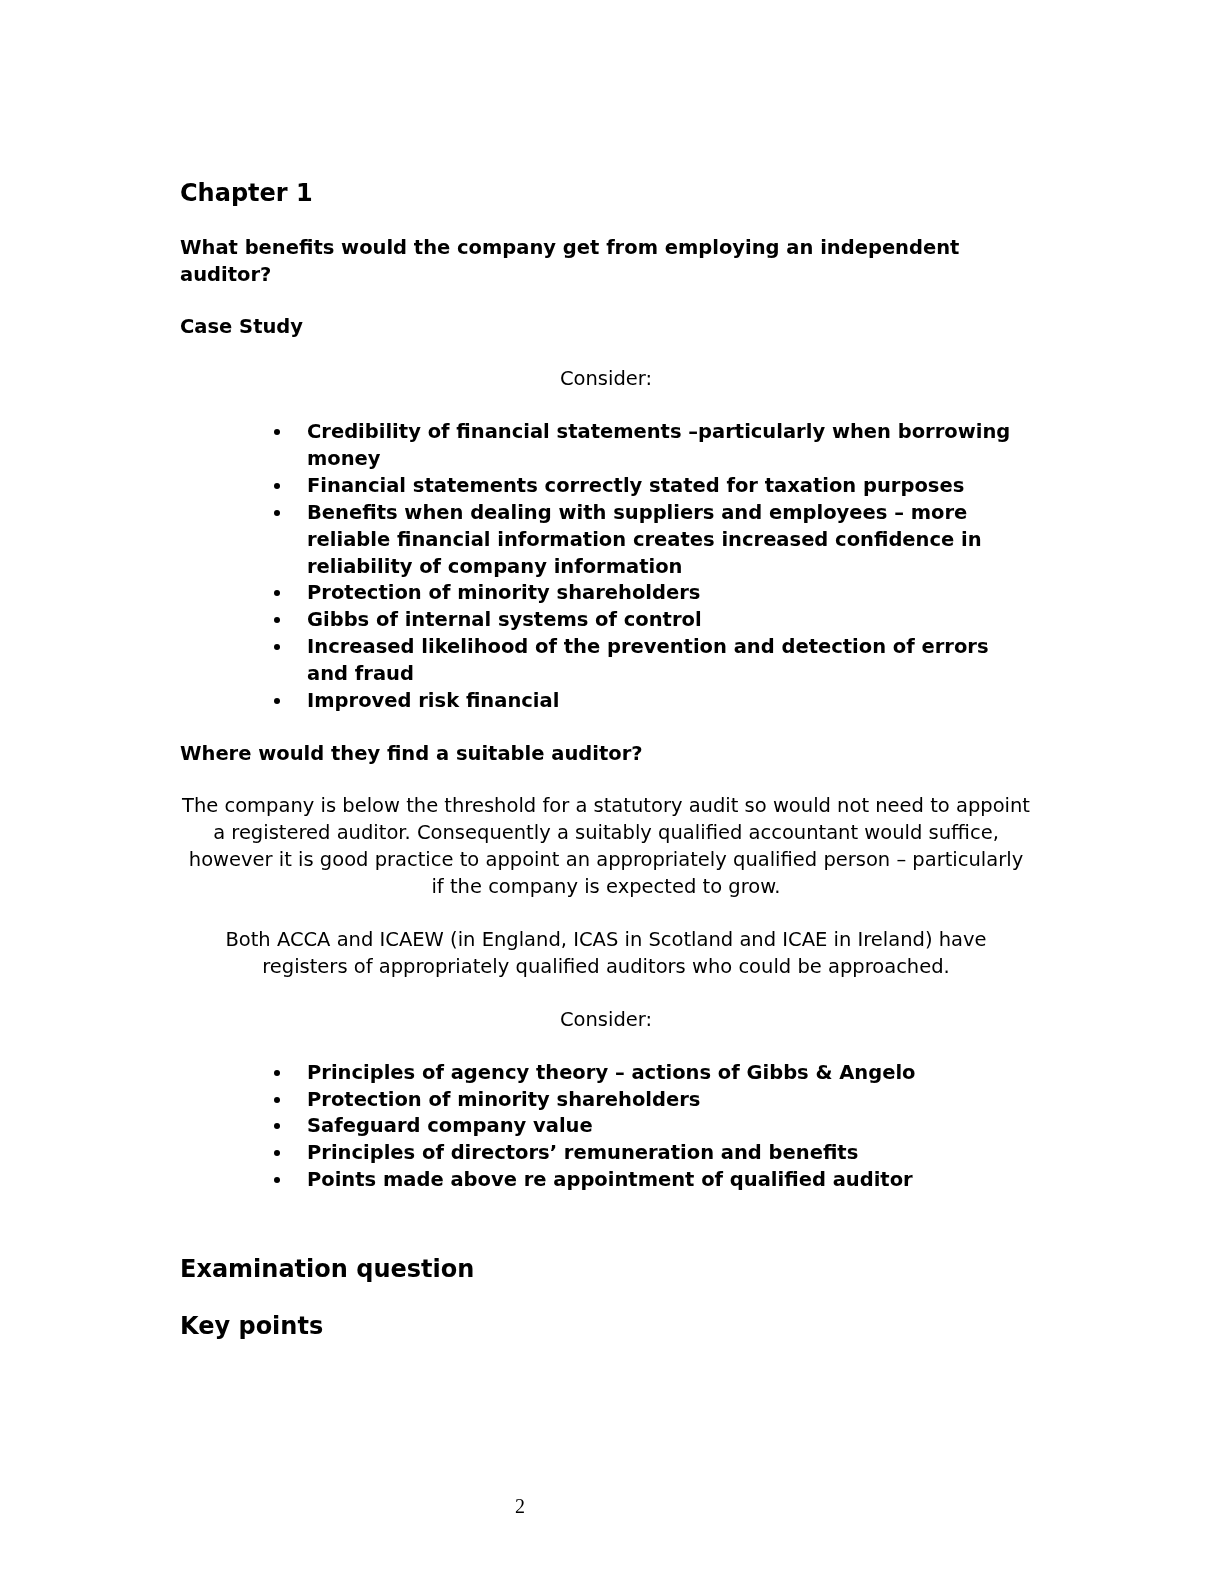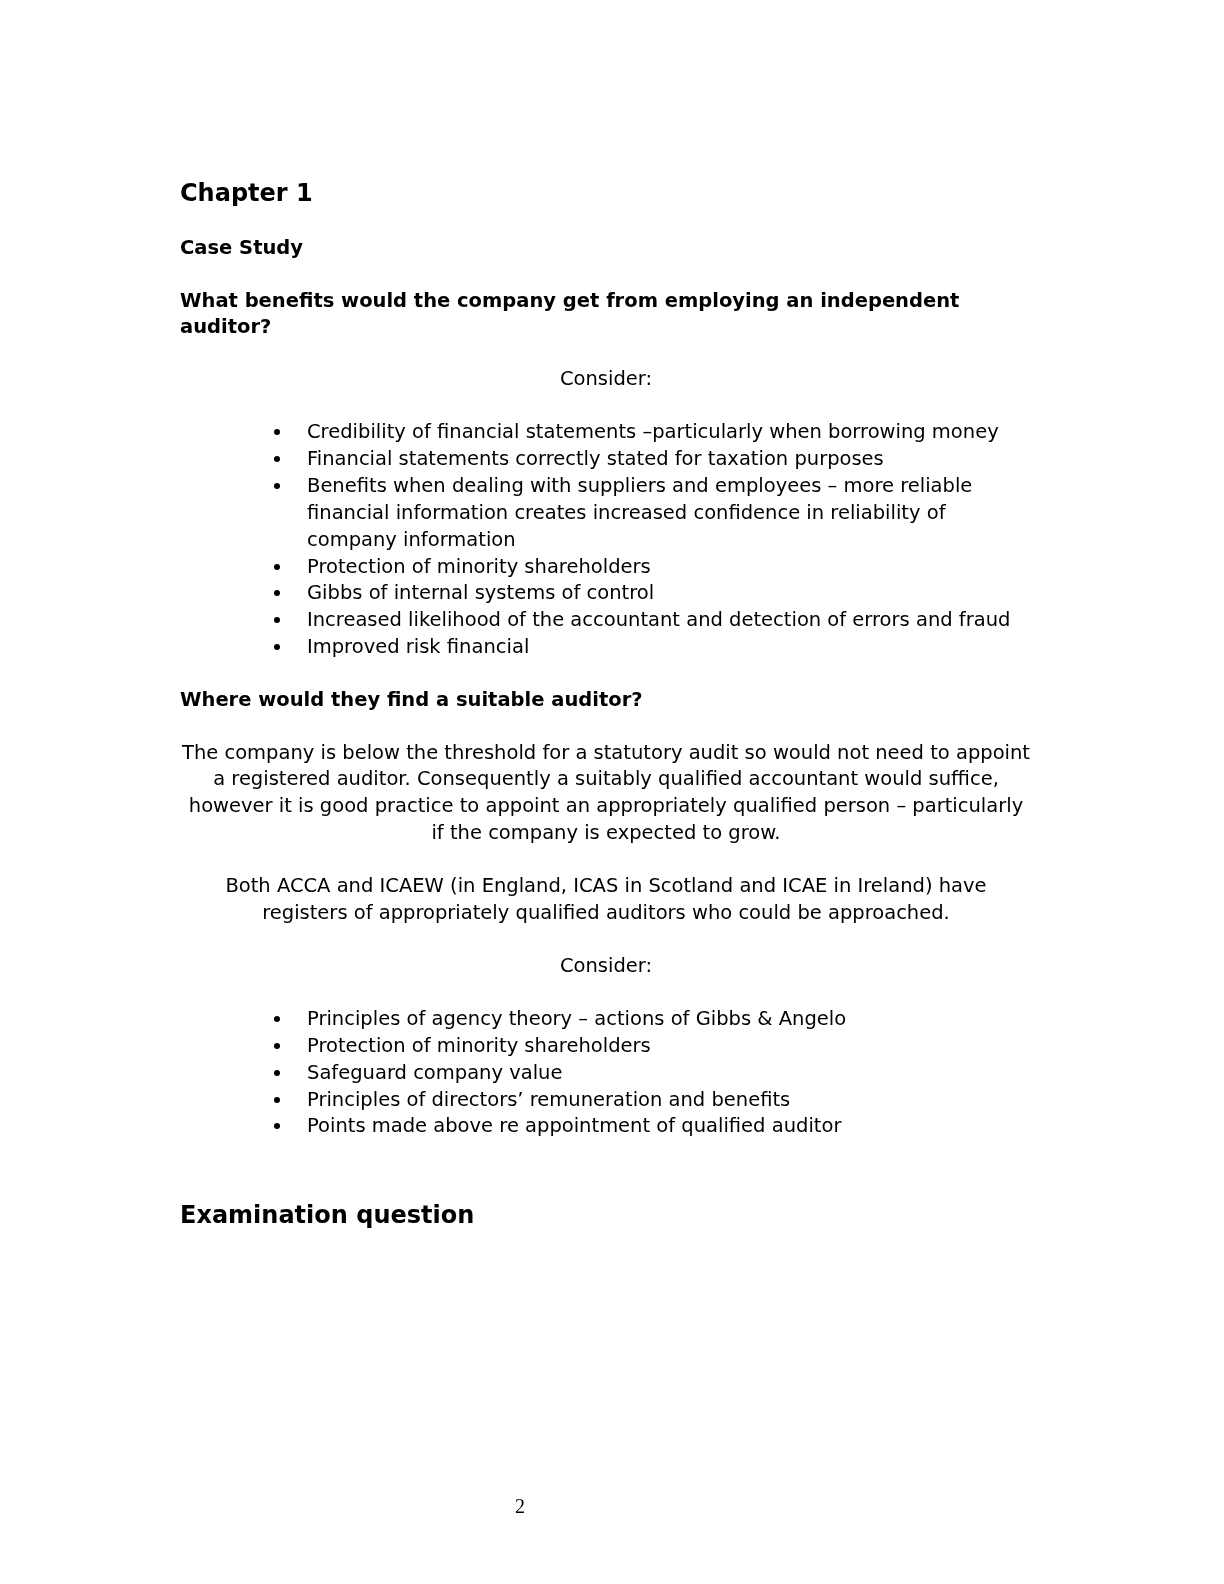--- a/index.html
+++ b/index.html
@@ -36,20 +36,21 @@
   .body-text {
     font-size: 19.5px;
     line-height: 1.38;
     margin-bottom: 26px;
     text-align: center;
   }
   ul.bullets {
     list-style: disc outside;
     margin: 0 0 26px 0;
     padding-left: 113px;
+    font-weight: bold;
   }
   ul.bullets li {
     font-size: 19.5px;
     line-height: 1.38;
     padding-left: 14px;
   }
   .spacer-lg { height: 34px; }
   .page-number {
     position: absolute;
     bottom: 66px;
@@ -61,33 +62,33 @@
   }
 </style>
 </head>
 <body>
 
 <div class="page">
   <div class="content">
 
     <div class="h-large">Chapter 1</div>
 
+    <div class="h-sub">What benefits would the company get from employing an independent auditor?</div>
+
     <div class="h-sub">Case Study</div>
-
-    <div class="h-sub">What benefits would the company get from employing an independent auditor?</div>
 
     <div class="body-text">Consider:</div>
 
     <ul class="bullets">
       <li>Credibility of financial statements –particularly when borrowing money</li>
       <li>Financial statements correctly stated for taxation purposes</li>
       <li>Benefits when dealing with suppliers and employees – more reliable financial information creates increased confidence in reliability of company information</li>
       <li>Protection of minority shareholders</li>
       <li>Gibbs of internal systems of control</li>
-      <li>Increased likelihood of the accountant and detection of errors and fraud</li>
+      <li>Increased likelihood of the prevention and detection of errors and fraud</li>
       <li>Improved risk financial</li>
     </ul>
 
     <div class="h-sub">Where would they find a suitable auditor?</div>
 
     <div class="body-text">The company is below the threshold for a statutory audit so would not need to appoint a registered auditor. Consequently a suitably qualified accountant would suffice, however it is good practice to appoint an appropriately qualified person – particularly if the company is expected to grow.</div>
 
     <div class="body-text">Both ACCA and ICAEW (in England, ICAS in Scotland and ICAE in Ireland) have registers of appropriately qualified auditors who could be approached.</div>
 
 
@@ -98,17 +99,18 @@
       <li>Protection of minority shareholders</li>
       <li>Safeguard company value</li>
       <li>Principles of directors’ remuneration and benefits</li>
       <li>Points made above re appointment of qualified auditor</li>
     </ul>
 
     <div class="spacer-lg"></div>
 
     <div class="h-large">Examination question</div>
 
+    <div class="h-large">Key points</div>
 
   </div>
 
   <div class="page-number">2</div>
 </div>
 
 </body></html>

